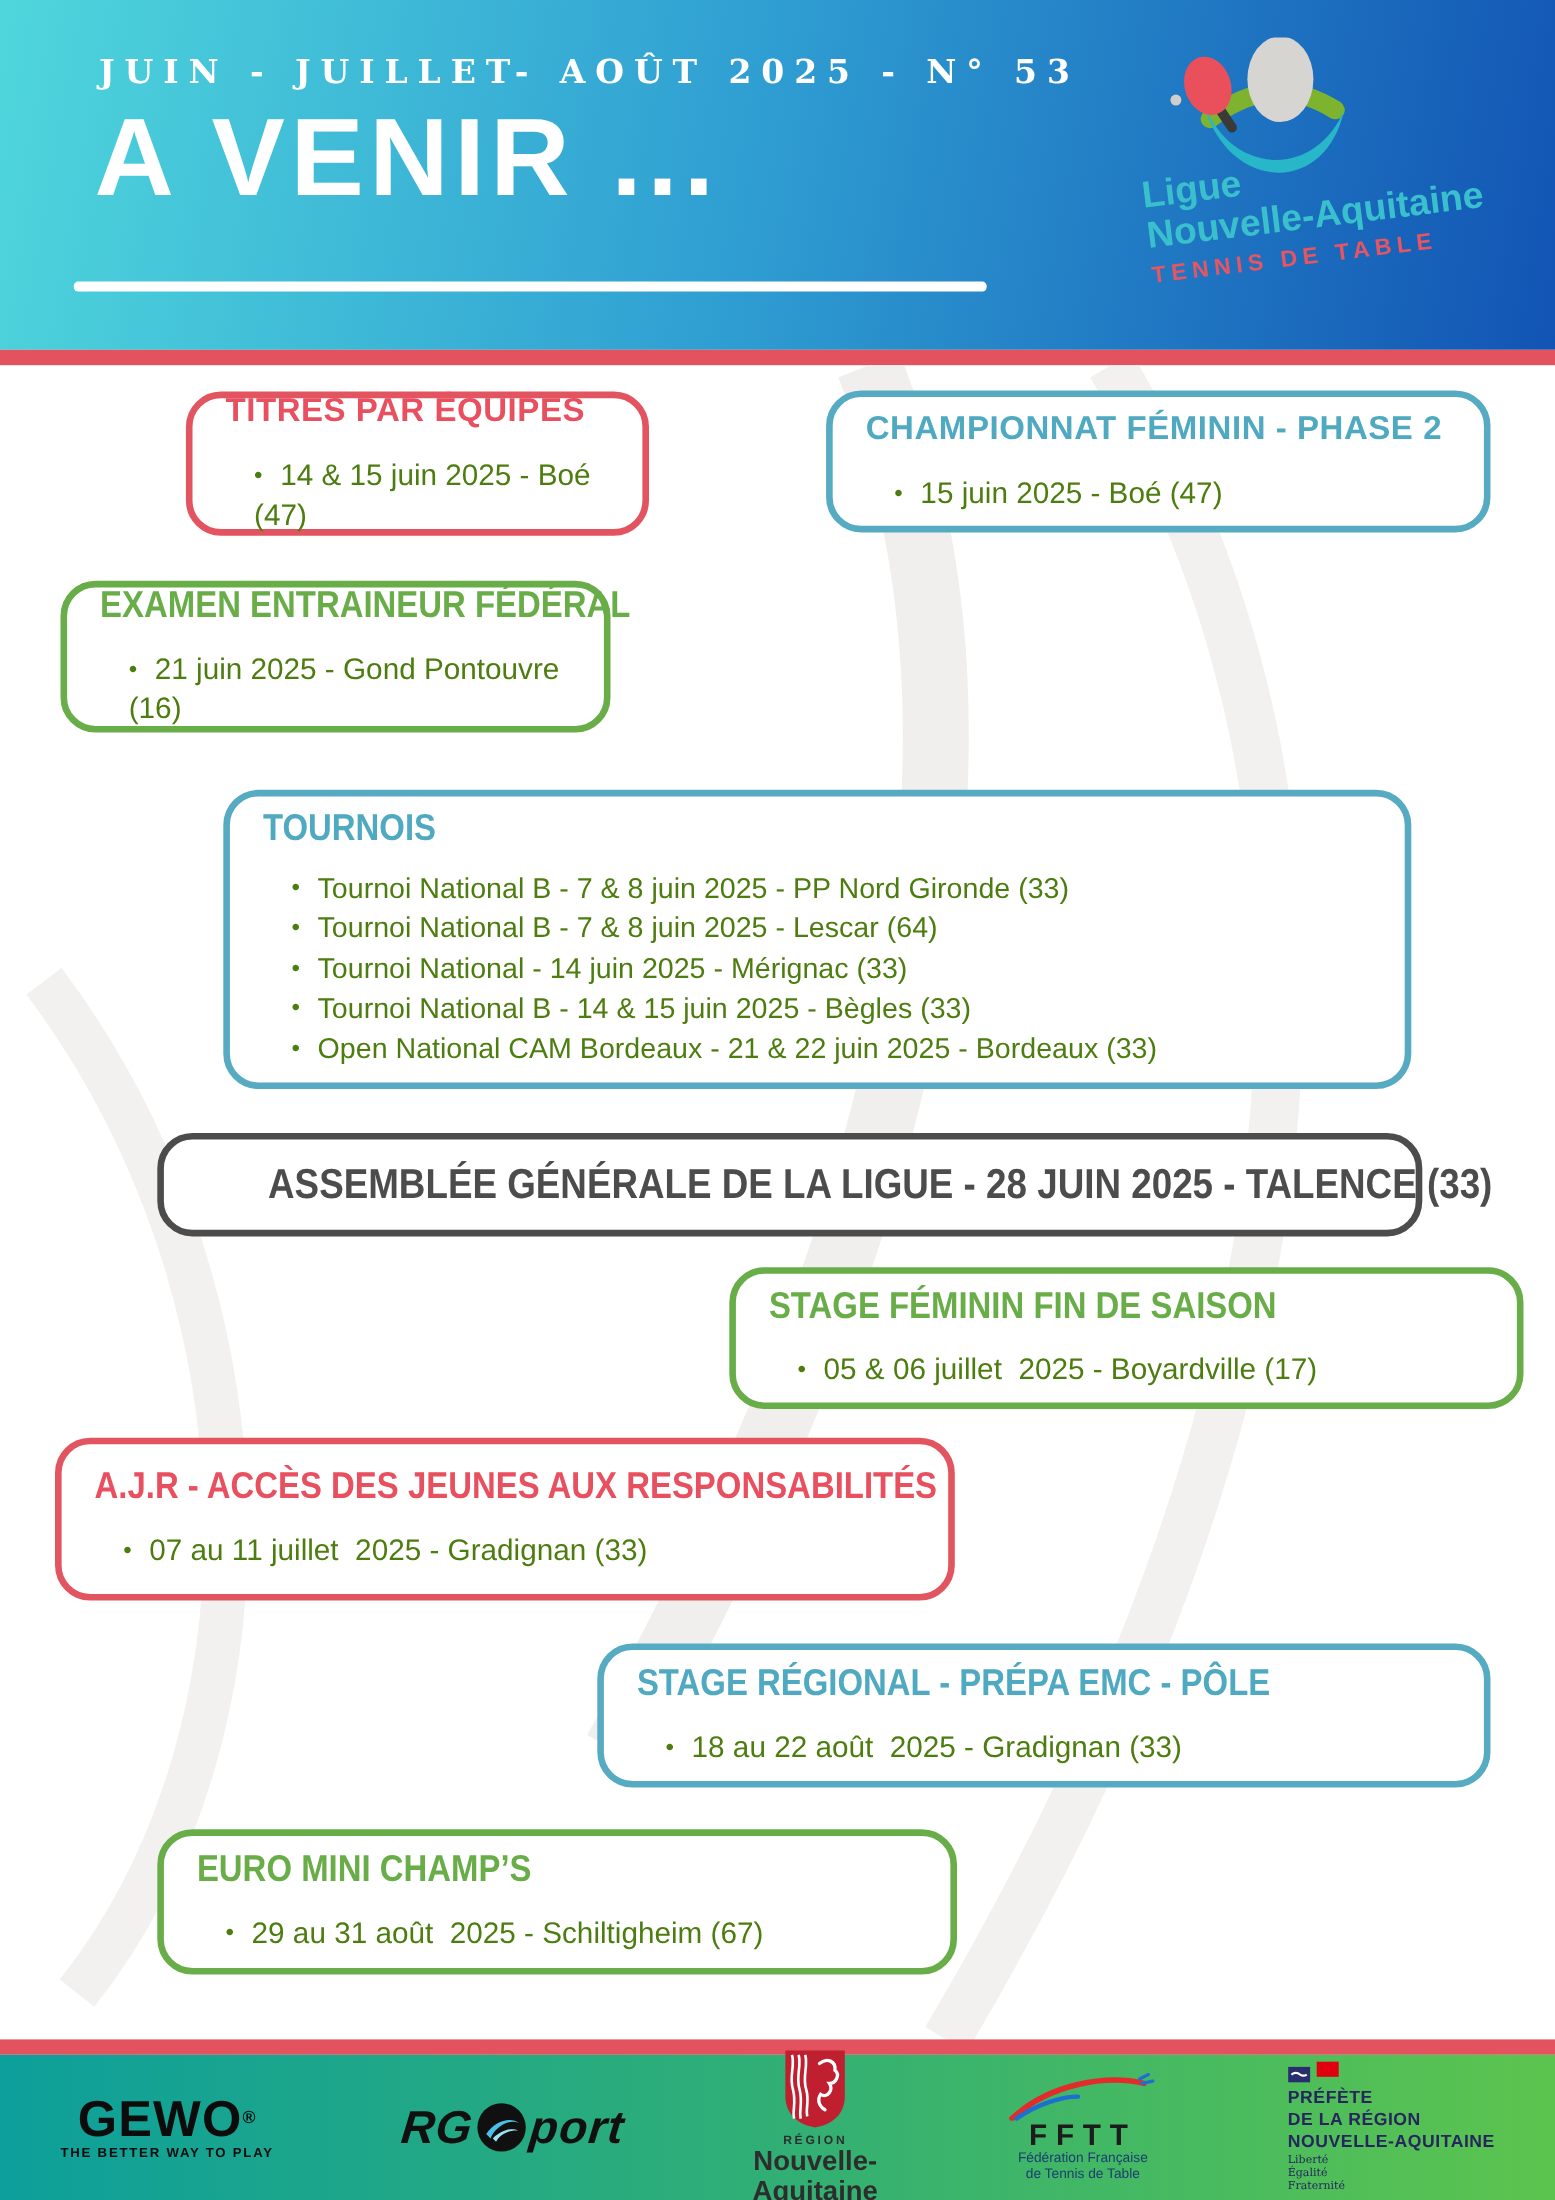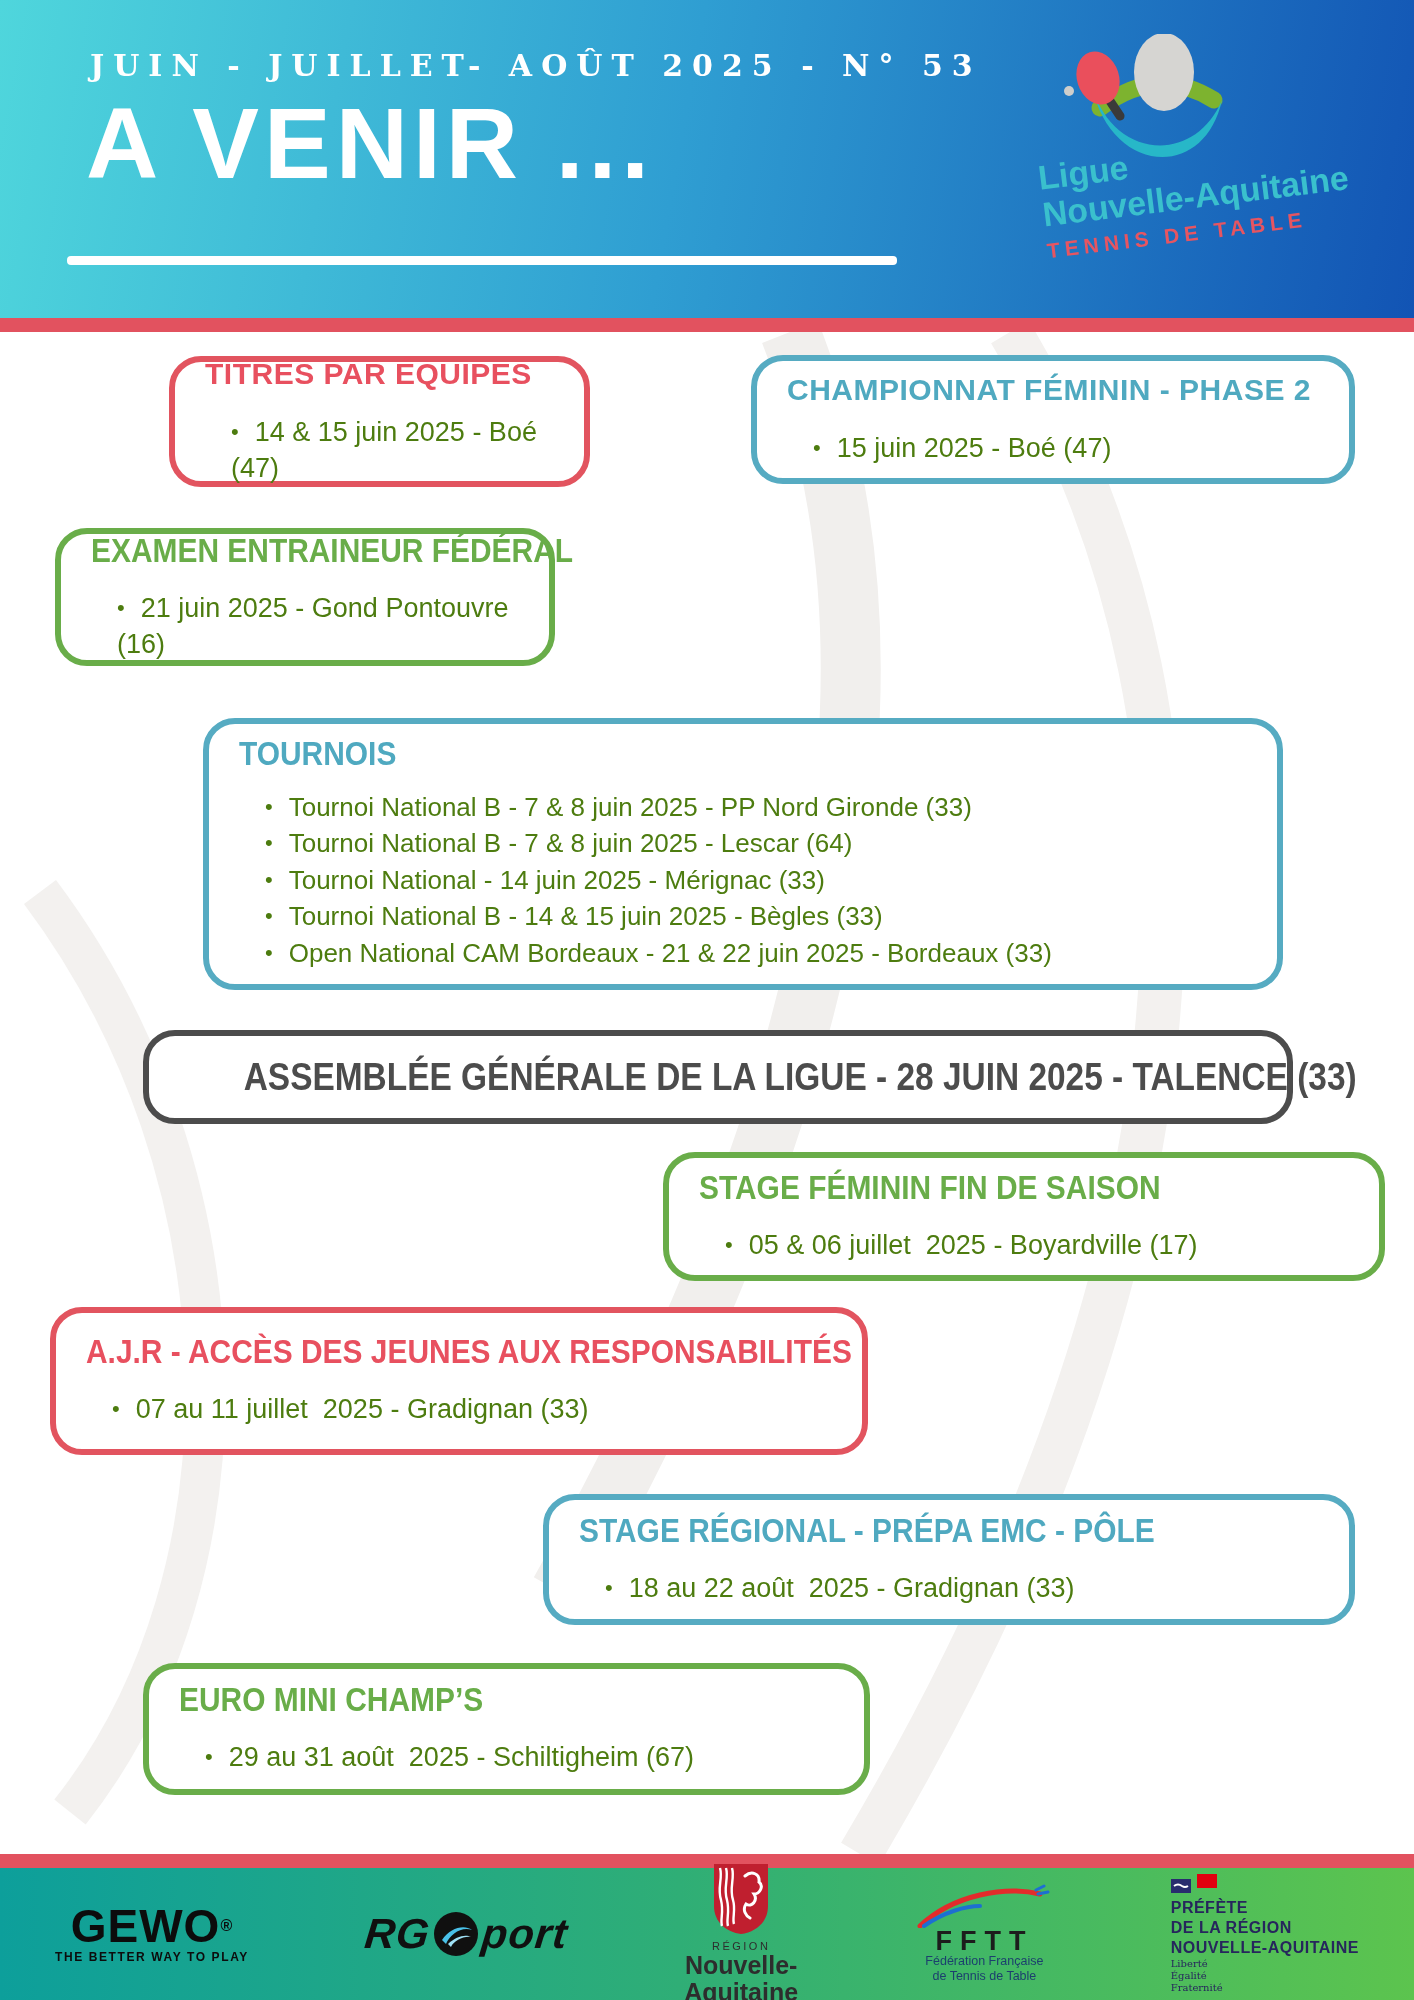--- a/index.html
+++ b/index.html
@@ -74,21 +74,21 @@
 
   .gewo-name{color:#0c0c0c;font-size:46px;font-weight:900;letter-spacing:1px;line-height:44px;}
   .gewo-name .reg{font-size:16px;vertical-align:top;}
   .gewo-tag{color:#0c0c0c;font-size:12px;font-weight:700;letter-spacing:1.6px;margin-top:2px;}
 
   .rg-row{display:flex;align-items:center;}
   .rg-txt{color:#101010;font-size:42px;font-weight:800;font-style:italic;
           transform:skewX(-6deg);letter-spacing:1px;}
   .rg-ball{margin:0 2px;}
 
-  .region-label{color:#2d2d2d;font-size:11px;font-weight:400;letter-spacing:2.5px;margin-top:4px;}
+  .region-label{color:#2d2d2d;font-size:11px;font-weight:700;letter-spacing:2.5px;margin-top:4px;}
   .region-line{color:#2d2d2d;font-size:25px;font-weight:700;line-height:27px;}
 
   .fftt-name{color:#1c1c1c;font-size:27px;font-weight:600;letter-spacing:8px;line-height:26px;}
   .fftt-line{color:#1c3f6e;font-size:12.5px;line-height:15px;}
 
   .pref{align-items:flex-start;}
   .pref-line{color:#26265c;font-size:16px;font-weight:800;line-height:20px;letter-spacing:0.5px;}
   .pref-motto{color:#26265c;font-size:10px;line-height:12px;
               font-family:"DejaVu Serif","Liberation Serif",serif;}
   .pref-flag{margin-bottom:4px;}

